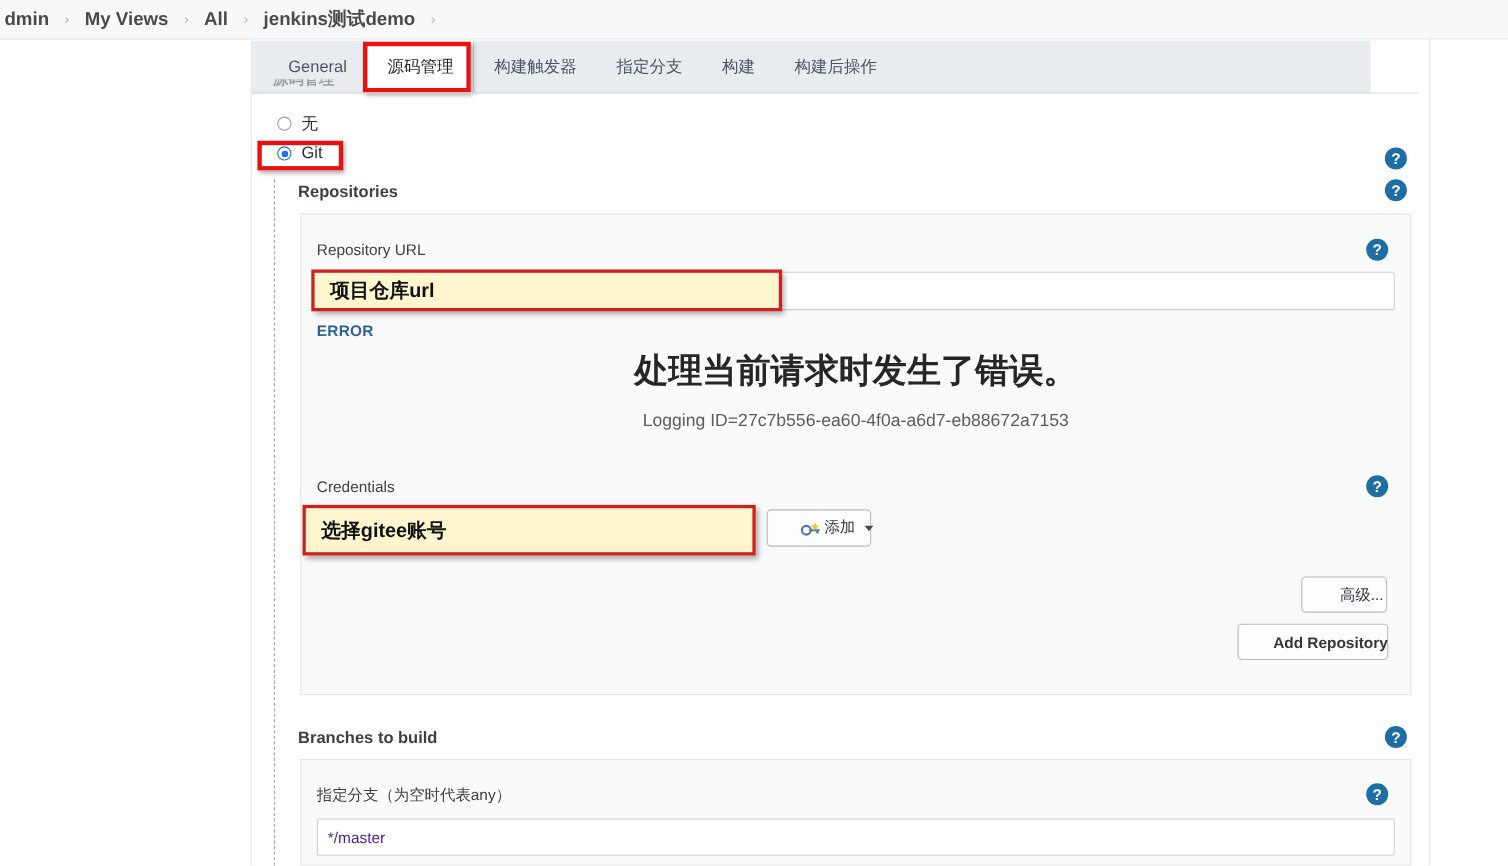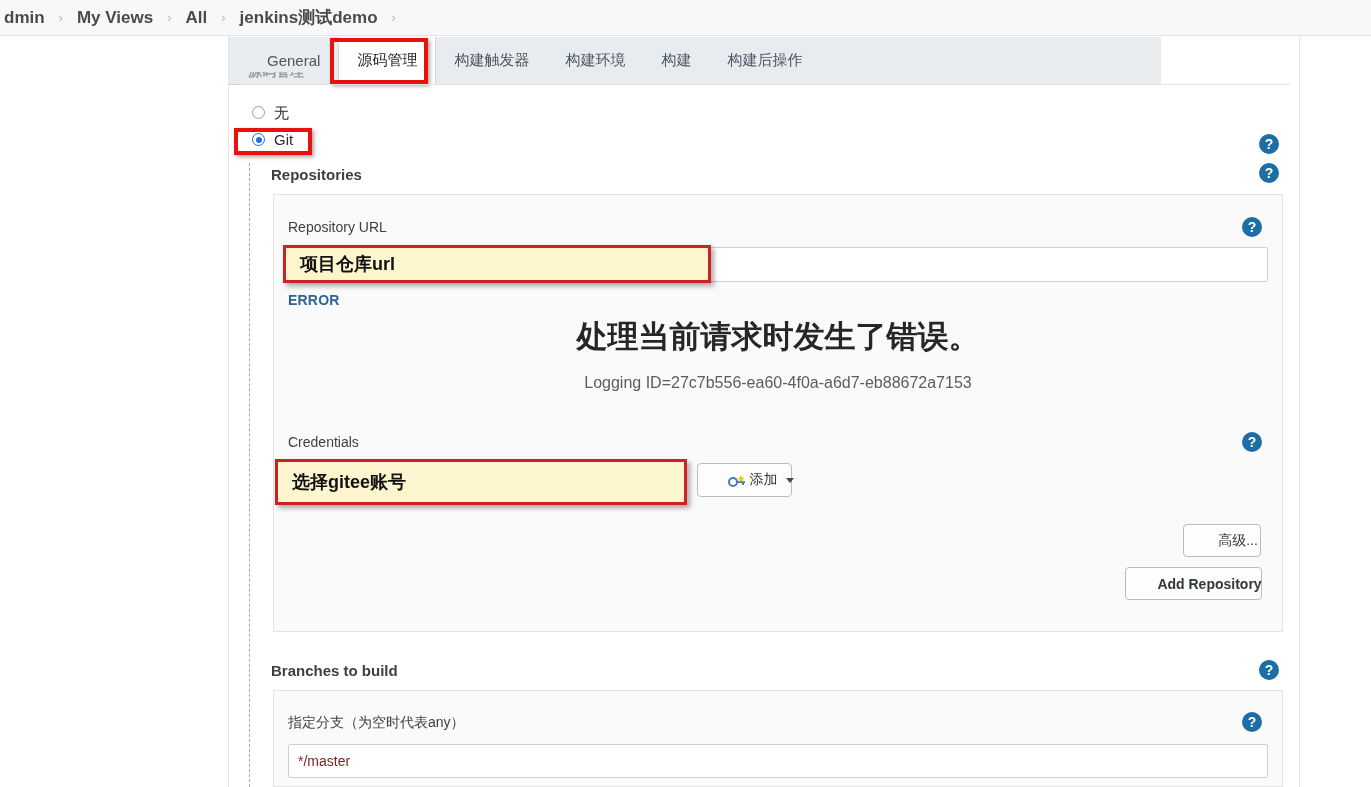--- a/index.html
+++ b/index.html
@@ -57,27 +57,27 @@
     position: absolute;
     left: 1301px; top: 36px;
     width: 70px; height: 751px;
     background: #fff;
   }
 
   
   .tab-bar {
     position: absolute;
     left: 229px; top: 37px;
-    width: 932px;
+    width: 1017px;
     height: 48px;
     background: #e9ecef;
     border-bottom: 1px solid #cfd4d9;
     display: flex;
     align-items: center;
-    padding-left: 20px;
+    padding-left: 15px;
   }
   .tab {
     font-size: 15px;
     color: #4b5560;
     padding: 8px 18px;
     white-space: nowrap;
     cursor: pointer;
   }
   .tab.active {
     background: #fff;
@@ -192,21 +192,21 @@
   }
   #repo-url-label { left: 288px; top: 219px; }
   #credentials-label { left: 288px; top: 434px; }
 
   .text-input {
     position: absolute;
     background: #fff;
     border: 1px solid #d0d0d0;
     border-radius: 2px;
     font-size: 14px;
-    color: #7f1d1d;
+    color: #4c1d95;
     padding: 0 9px;
     outline: none;
     font-family: "Liberation Sans", sans-serif;
   }
   #repo-url-input {
     left: 288px; top: 247px;
     width: 980px; height: 35px;
   }
   #credentials-select {
     left: 288px; top: 462px;
@@ -360,21 +360,21 @@
     <span class="crumb-sep">›</span>
   </div>
 
   <div class="content-frame"></div>
   <div class="right-gutter"></div>
 
   <div class="tab-bar">
     <div class="tab">General</div>
     <div class="tab active">源码管理</div>
     <div class="tab">构建触发器</div>
-    <div class="tab">构建环境</div>
+    <div class="tab">指定分支</div>
     <div class="tab">构建</div>
     <div class="tab">构建后操作</div>
   </div>
   <div class="tab-callout"></div>
 
   <div class="partial-row">
     <span class="inner">源码管理</span>
   </div>
   <div class="hr-line"></div>
 

